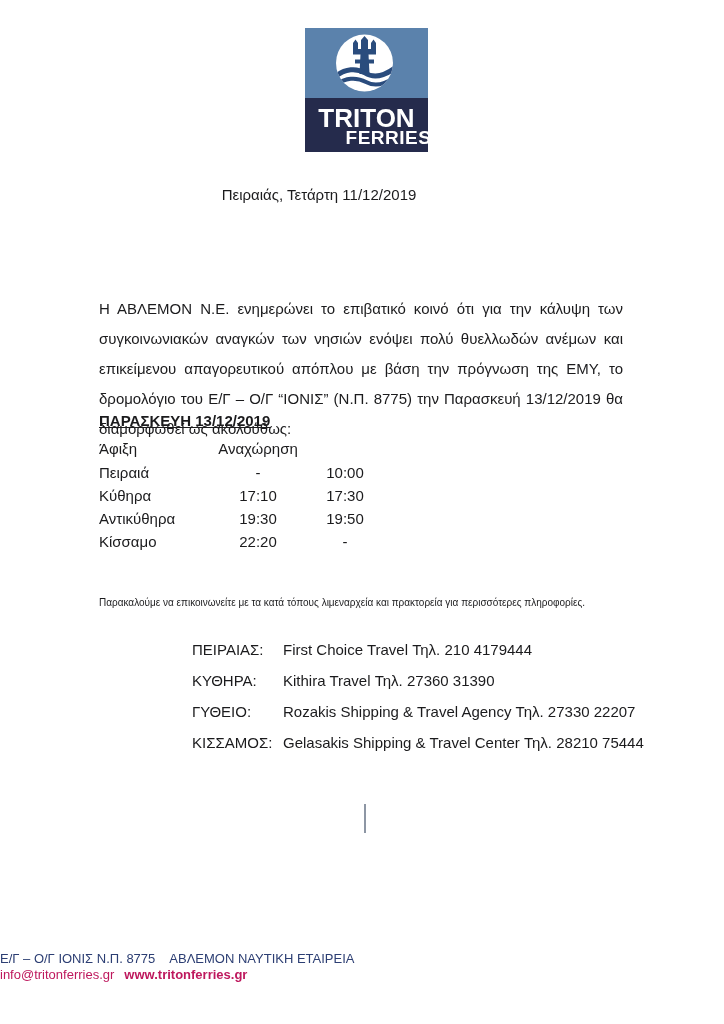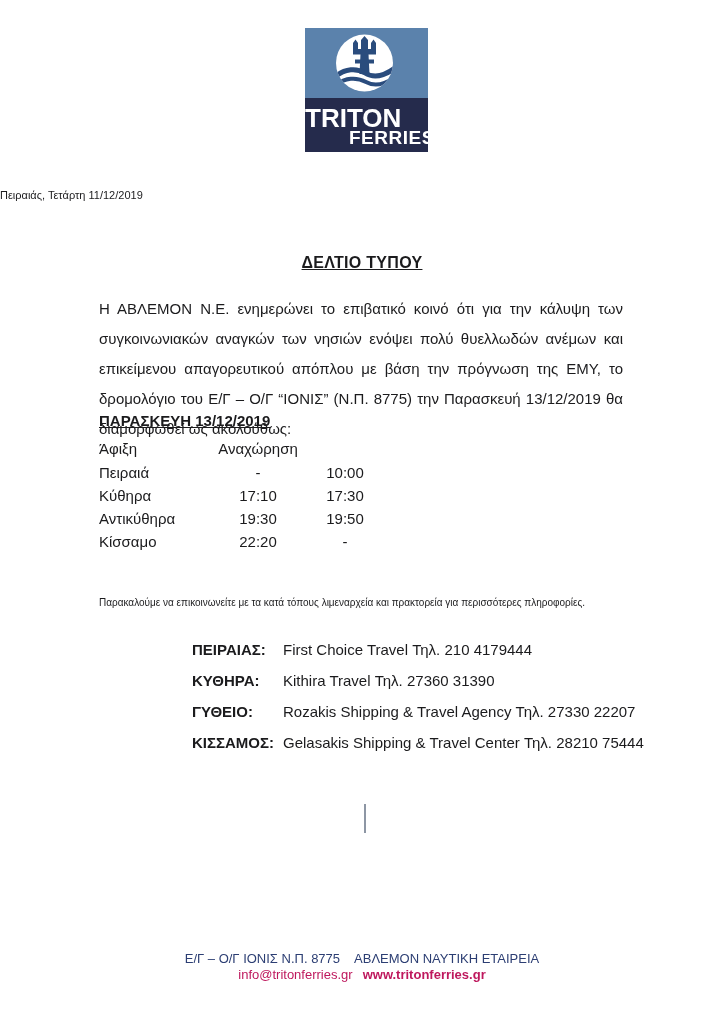--- a/index.html
+++ b/index.html
@@ -10,29 +10,29 @@
     font-family:"Liberation Sans","DejaVu Sans",sans-serif;
     color:#1b1b1d;
     overflow:hidden;
   }
   
   .logo{position:absolute;left:305px;top:28px;width:123px;height:124px;}
   .logo-top{width:123px;height:70px;background:#5b82ac;position:relative;}
   .logo-top svg{display:block;}
   .logo-bottom{
     width:123px;height:54px;background:#252b4c;
-    display:flex;flex-direction:column;align-items:flex-start;justify-content:center;
+    display:flex;flex-direction:column;align-items:center;justify-content:center;
     padding-top:2px;box-sizing:border-box;
   }
   .brand1{color:#ffffff;font-weight:bold;font-size:26px;line-height:22px;letter-spacing:0px;}
   .brand2{color:#ffffff;font-weight:bold;font-size:19px;line-height:17px;letter-spacing:0.5px;padding-left:44px;}
   
   .dateline{
     position:absolute;top:186px;left:0;right:86px;
-    text-align:left;font-size:11px;line-height:18px;
+    text-align:center;font-size:15px;line-height:18px;
   }
   .doc-title{
     position:absolute;top:254px;left:0;width:724px;
     text-align:center;font-size:16px;font-weight:bold;
     text-decoration:underline;letter-spacing:0.3px;line-height:18px;
   }
   .para1{
     position:absolute;top:279px;left:99px;width:524px;
     font-size:15px;line-height:30px;text-align:justify;
   }
@@ -51,31 +51,31 @@
   .para2{
     position:absolute;top:578px;left:99px;width:524px;
     font-size:10px;line-height:29px;text-align:justify;
   }
   .contacts{
     position:absolute;top:641px;left:192px;
     display:flex;flex-direction:column;gap:13px;
     font-size:15px;line-height:18px;
   }
   .contact-row{display:flex;}
-  .contact-label{width:91px;flex:none;font-weight:bold;}
+  .contact-label{width:91px;flex:none;}
   .contact-agency{white-space:nowrap;}
   
   .caret{
     position:absolute;left:364px;top:804px;width:2px;height:29px;
     background:#8d96a4;
   }
   
   .footer{
     position:absolute;top:951px;left:0;width:724px;
-    text-align:center;color:#2c3e73;font-size:13px;line-height:16px;
+    text-align:left;color:#2c3e73;font-size:13px;line-height:16px;
   }
   .footer-line1 .gap{display:inline-block;width:14px;}
   .footer-line2 .gap{display:inline-block;width:10px;}
   .footer .site{font-weight:bold;}
   .footer a{color:#be185d;text-decoration:none;margin-top:18px;}
 </style>
 </head>
 <body>
 
 <div class="page">
@@ -110,21 +110,20 @@
       </span>
     </div>
     <div class="logo-bottom">
       <span class="brand1">TRITON</span>
       <span class="brand2">FERRIES</span>
     </div>
   </div>
 
   <div class="dateline">Πειραιάς, Τετάρτη 11/12/2019</div>
 
-  <div class="doc-title">ΔΕΛΤΙΟ ΤΥΠΟΥ</div>
 
   <p class="para1">Η ΑΒΛΕΜΟΝ Ν.Ε. ενημερώνει το επιβατικό κοινό ότι για την κάλυψη των συγκοινωνιακών αναγκών των νησιών ενόψει πολύ θυελλωδών ανέμων και επικείμενου απαγορευτικού απόπλου με βάση την πρόγνωση της ΕΜΥ, το δρομολόγιο του Ε/Γ – Ο/Γ “ΙΟΝΙΣ” (Ν.Π. 8775) την Παρασκευή 13/12/2019 θα διαμορφωθεί ως ακολούθως:</p>
 
   <div class="schedule-heading">ΠΑΡΑΣΚΕΥΗ 13/12/2019</div>
 
   <div class="sched-table">
     <div class="t-row t-head">
       <span class="c1"><span class="u">Άφιξη</span></span>
       <span class="c2"><span class="u">Αναχώρηση</span></span>
       <span class="c3"></span>

